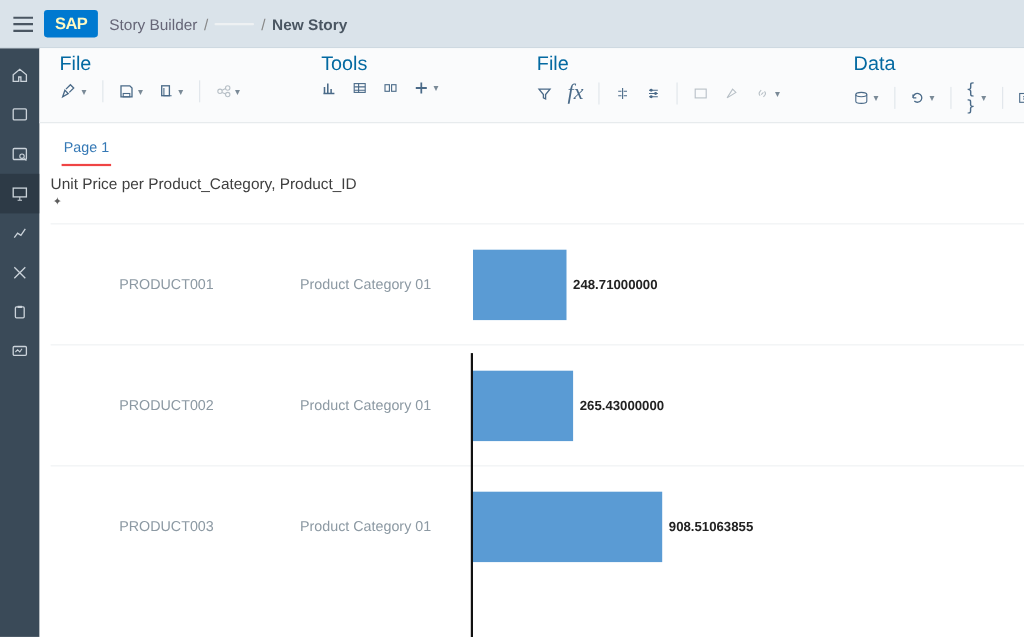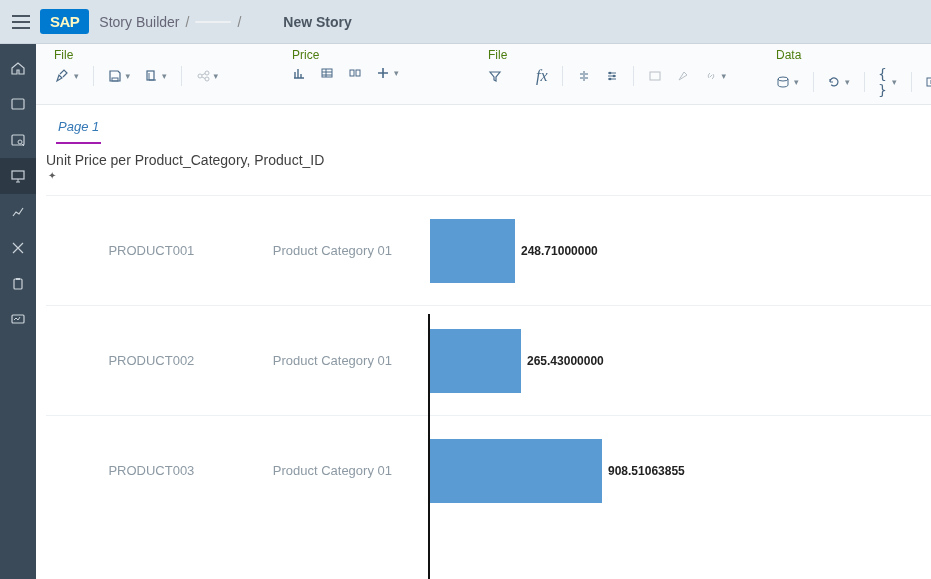--- a/index.html
+++ b/index.html
@@ -3,40 +3,40 @@
 <meta charset="utf-8">
 <style>
   * { box-sizing: border-box; margin: 0; padding: 0; }
   body { font-family: Arial, sans-serif; font-size: 13px; color: #333; width: 931px; height: 579px; overflow: hidden; background: #fff; }
   .topbar { height: 44px; background: #dae3ea; display: flex; align-items: center; padding: 0 12px; gap: 10px; border-bottom: 1px solid #c9d4dd;}
   .hamburger { font-size: 18px; color: #444; cursor: pointer; }
   .sap-logo { background: #0079d0; color: #fef9c3; font-weight: bold; padding: 4px 10px; border-radius: 3px; font-size: 15px; letter-spacing: -0.5px;}
   .breadcrumb { display:flex; align-items:center; gap:6px; color:#667; font-size:14px;}
   .breadcrumb .sep { color:#888;}
   .breadcrumb .muted { color:#b9c2c9; background:#eef1f3; border-radius:8px; padding:1px 18px;}
-  .breadcrumb .current { font-weight:bold; color:#4a5662;margin-left:36px;}
+  .breadcrumb .current { font-weight:bold; color:#4a5662;}
   .main { display:flex; height:calc(579px - 44px);}
   .sidebar { width:36px; background:#3a4a58; display:flex; flex-direction:column; align-items:center; padding-top:6px; gap:0;}
   .sidebar .sbtn { width:36px; height:36px; display:flex; align-items:center; justify-content:center; color:#cbd3da; cursor:pointer;}
   .sidebar .sbtn.active { background:#2d3a46;}
   .content { flex:1; display:flex; flex-direction:column; background:#fff;}
   .ribbon { background:#fafbfc; border-bottom:1px solid #e5e9ec; padding: 4px 18px 0 18px; display:flex; gap:28px;}
   .ribbon-group { display:flex; flex-direction:column; gap:4px; min-width:0;}
   .ribbon-group.file { min-width:210px;}
   .ribbon-group.insert { min-width:168px;}
   .ribbon-group.tools { min-width:260px;}
   .ribbon-group.data { flex:1;}
-  .ribbon-label { font-size:12px; color:#4d7c0f;}
+  .ribbon-label { font-size:18px; color:#0369a1;}
   .ribbon-row { display:flex; align-items:center; gap:14px; padding-bottom:6px;}
   .rbtn { display:flex; align-items:center; gap:2px; color:#4a6a88; cursor:pointer; font-size:14px;}
   .rbtn.disabled { color:#b8c0c7; cursor:default;}
   .rbtn .caret { font-size:9px; color:#7a8a97; margin-left:2px;}
   .vdiv { width:1px; height:20px; background:#dfe5ea;}
   .tabbar { padding: 10px 20px 0 20px; font-size:13px;}
-  .tab { display:inline-block; color:#3478b5; padding:4px 2px 8px 2px; border-bottom:2px solid #a21caf; cursor:pointer;font-style:italic;}
+  .tab { display:inline-block; color:#3478b5; padding:4px 2px 8px 2px; border-bottom:2px solid #ef4444; cursor:pointer;}
   .chart-area { padding: 8px 0 0 10px; position:relative;}
   .chart-title { font-size:14px; color:#3f3f3f; padding-left:0;}
   .loading-dots { font-size:10px; color:#5d5d5d; margin-top:2px; margin-left:2px;}
   .chart-body { margin-top:14px; display:flex; flex-direction:column; gap:0;}
   .axis { position:absolute; top:170px; left:392px; width:2px; height:330px; background:#111;}
   .row { display:flex; align-items:center; height:110px; border-top:1px solid #eef1f3;}
   .row:first-child { border-top:1px solid #eef1f3;}
   .row .label-col { width:380px; display:flex; align-items:center; justify-content:center;gap:16px;}
   .row .pid { width:220px; text-align:center; color:#8c99a3; font-size:13px;}
   .row .pcat { width:160px; text-align:left; color:#8c99a3; font-size:13px;}
@@ -145,21 +145,21 @@
                 <circle cx="4" cy="7" r="2" fill="none" stroke="#b8c0c7"></circle>
                 <circle cx="11" cy="4" r="2" fill="none" stroke="#b8c0c7"></circle>
                 <circle cx="11" cy="10" r="2" fill="none" stroke="#b8c0c7"></circle>
                 <path d="M6 6l3-1.5M6 8l3 1.5" stroke="#b8c0c7"></path>
               </svg>
               <span class="caret">▾</span>
             </span>
         </div>
       </div>
       <div class="ribbon-group insert">
-        <div class="ribbon-label">Price</div>
+        <div class="ribbon-label">Tools</div>
         <div class="ribbon-row">
           <span class="rbtn">
               <svg width="14" height="14" viewBox="0 0 14 14">
                 <path d="M2 12h10M3 12V6M6 12V3M9 12V8" stroke="#4a6a88" stroke-width="1.4"></path>
               </svg>
             </span>
           <span class="rbtn">
               <svg width="14" height="14" viewBox="0 0 14 14">
                 <rect x="2" y="3" width="10" height="8" fill="none" stroke="#4a6a88"></rect>
                 <path d="M2 6h10M2 9h10M6 3v8" stroke="#4a6a88"></path>
@@ -181,21 +181,21 @@
       </div>
       <div class="ribbon-group tools">
         <div class="ribbon-label">File</div>
         <div class="ribbon-row">
           <span class="rbtn">
               <svg width="14" height="14" viewBox="0 0 14 14">
                 <path d="M2 3h10l-4 5v4l-2-1V8z" fill="none" stroke="#4a6a88" stroke-width="1.2"></path>
               </svg>
             </span>
           <span class="rbtn">
-              <span style="font-style:italic;font-family:serif;font-size:16px;margin-left:20px;">fx</span>
+              <span style="font-style:italic;font-family:serif;font-size:20px;">fx</span>
             </span>
           <span class="vdiv"></span>
           <span class="rbtn">
               <svg width="14" height="14" viewBox="0 0 14 14">
                 <path d="M7 2v10M3 5h3M3 9h3M8 5h3M8 9h3" stroke="#4a6a88"></path>
               </svg>
             </span>
           <span class="rbtn">
               <svg width="14" height="14" viewBox="0 0 14 14">
                 <path d="M3 4h8M3 7h8M3 10h8" stroke="#4a6a88"></path>

